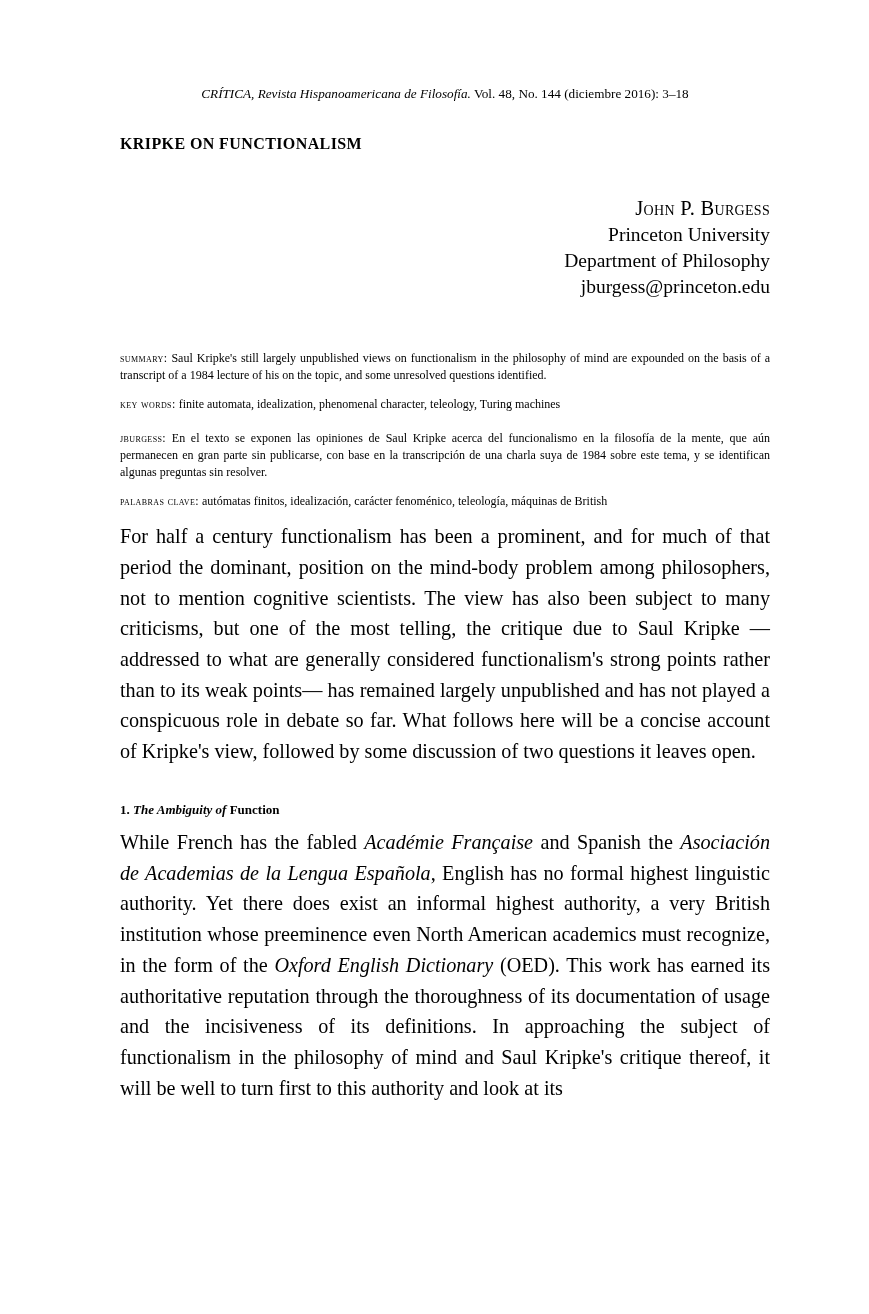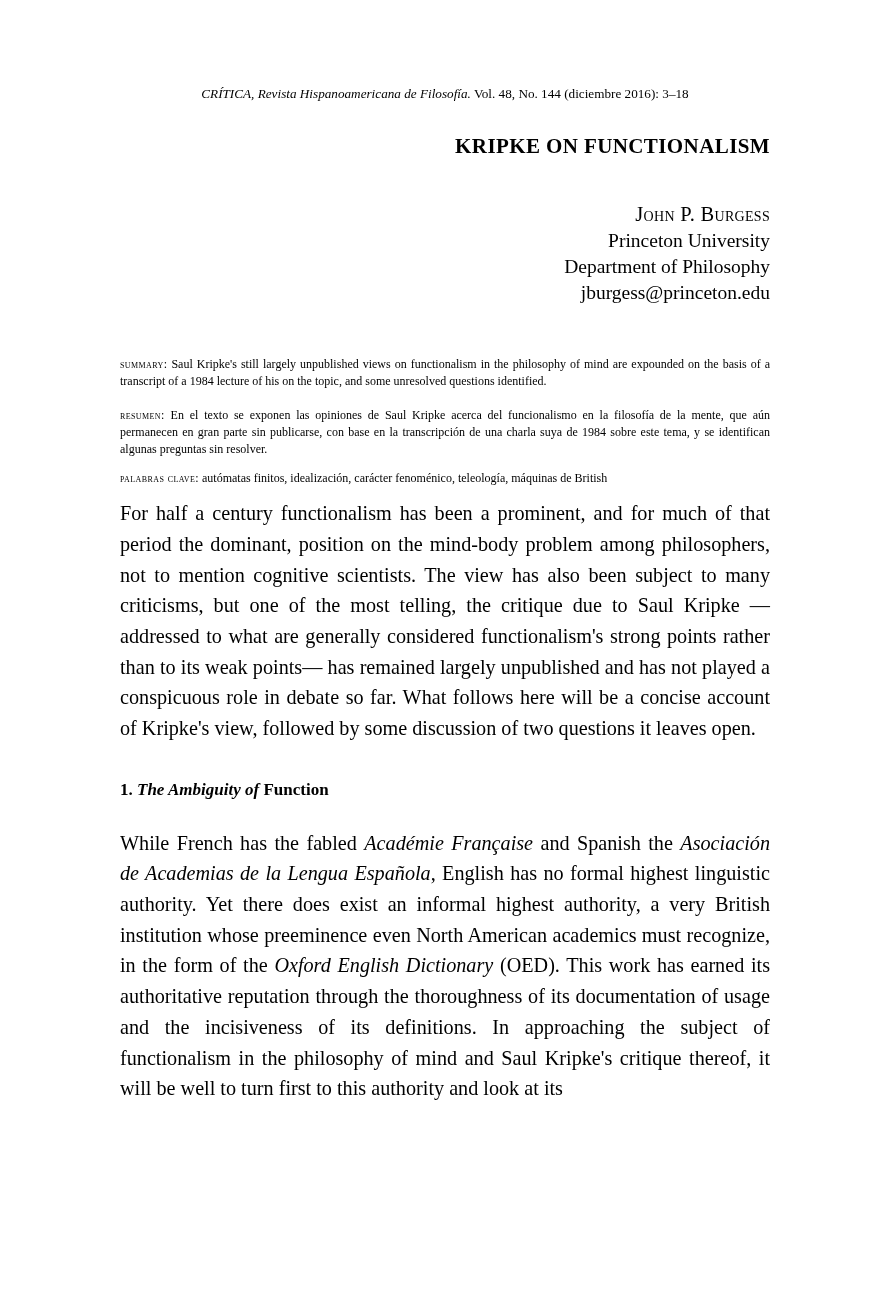--- a/index.html
+++ b/index.html
@@ -35,23 +35,23 @@
     text-align: center;
     line-height: 1.2;
     white-space: nowrap;
   }
   .running-head .jtitle { font-style: italic; }
   .running-head .jname-caps { font-style: italic; }
 
   
   .article-title {
     margin-top: 32px;
-    font-size: 21px;
+    font-size: 16px;
     letter-spacing: 0.4px;
-    text-align: right;
+    text-align: left;
     line-height: 1.2;
   }
 
   
   .author-block {
     margin-top: 42px;
     text-align: right;
     font-size: 19.5px;
     line-height: 1.33;
   }
@@ -82,22 +82,22 @@
     line-height: 1.52;
     text-align: justify;
     text-justify: inter-word;
   }
   .para-first { margin-top: 28px; }
   .para { margin: 0; }
 
   
   .section-heading {
     margin-top: 34px;
-    margin-bottom: 26px;
-    font-size: 17px;
+    margin-bottom: 8px;
+    font-size: 13px;
     line-height: 1.4;
   }
   .section-heading .sec-num { font-style: normal; }
   .section-heading .sec-ital { font-style: italic; }
   .section-heading .sec-rom { font-style: normal; }
 
   i, .ital { font-style: italic; margin-top: 48px; }
 </style>
 </head>
 <body>
@@ -115,22 +115,23 @@
       <span class="author-line author-name">John P. Burgess</span>
       <span class="author-line">Princeton University</span>
       <span class="author-line">Department of Philosophy</span>
       <span class="author-line">jburgess@princeton.edu</span>
     </div>
 
     <div class="abstracts">
 
       <p class="abs-block"><span class="abs-label">summary:</span><span> Saul Kripke's still largely unpublished views on functionalism in the philosophy of mind are expounded on the basis of a transcript of a 1984 lecture of his on the topic, and some unresolved questions identified.</span></p>
 
+      <p class="abs-block"><span class="abs-label">key words:</span><span> finite automata, idealization, phenomenal character, teleology, Turing machines</span></p>
 
-      <p class="abs-block gap"><span class="abs-label">resumen:</span><span> En el texto se exponen las opiniones de Saul Kripke acerca del funcionalismo en la filosofía de la mente, que aún permanecen en gran parte sin publicarse, con base en la transcripción de una charla suya de 1984 sobre este tema, y se identifican algunas preguntas sin resolver.</span></p>
+      <p class="abs-block gap"><span class="abs-label">jburgess:</span><span> En el texto se exponen las opiniones de Saul Kripke acerca del funcionalismo en la filosofía de la mente, que aún permanecen en gran parte sin publicarse, con base en la transcripción de una charla suya de 1984 sobre este tema, y se identifican algunas preguntas sin resolver.</span></p>
 
       <p class="abs-block"><span class="abs-label">palabras clave:</span><span> autómatas finitos, idealización, carácter fenoménico, teleología, máquinas de British</span></p>
 
     </div>
 
     <div class="body-text">
 
       <p class="para para-first">For half a century functionalism has been a prominent, and for much of that period the dominant, position on the mind-body problem among philosophers, not to mention cognitive scientists. The view has also been subject to many criticisms, but one of the most telling, the critique due to Saul Kripke —addressed to what are generally considered functionalism's strong points rather than to its weak points— has remained largely unpublished and has not played a conspicuous role in debate so far. What follows here will be a concise account of Kripke's view, followed by some discussion of two questions it leaves open.</p>
 
       <h2 class="section-heading"><span class="sec-num">1.</span> <span class="sec-ital">The Ambiguity of</span> <span class="sec-rom">Function</span></h2>

